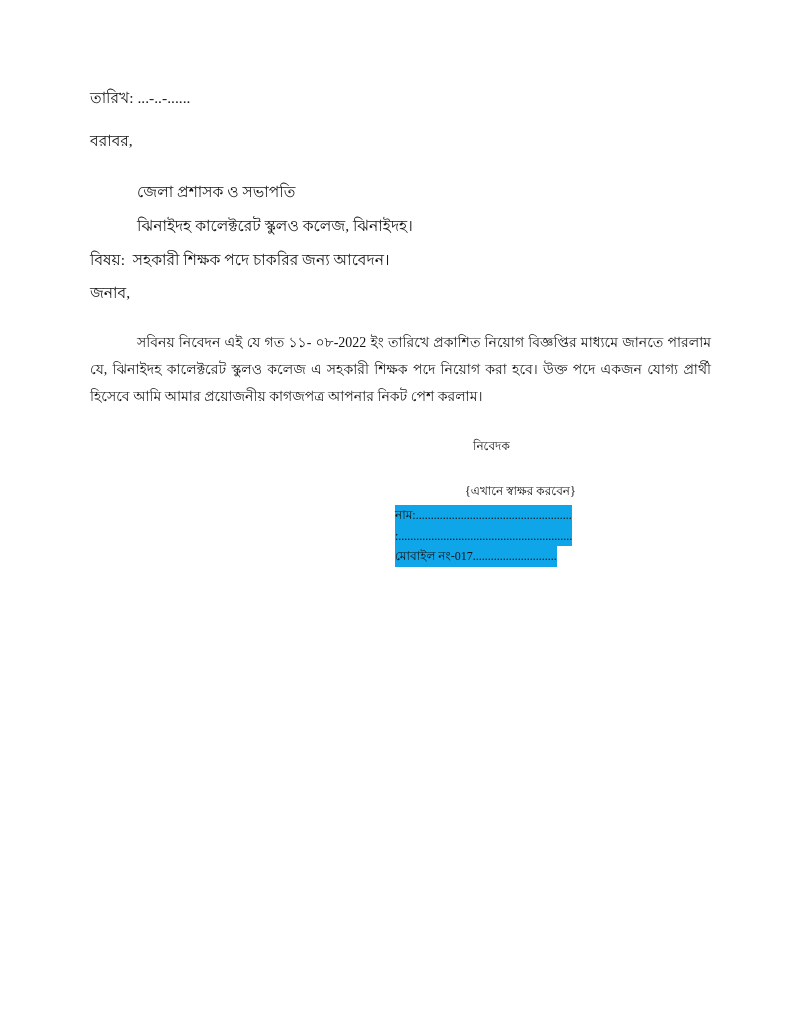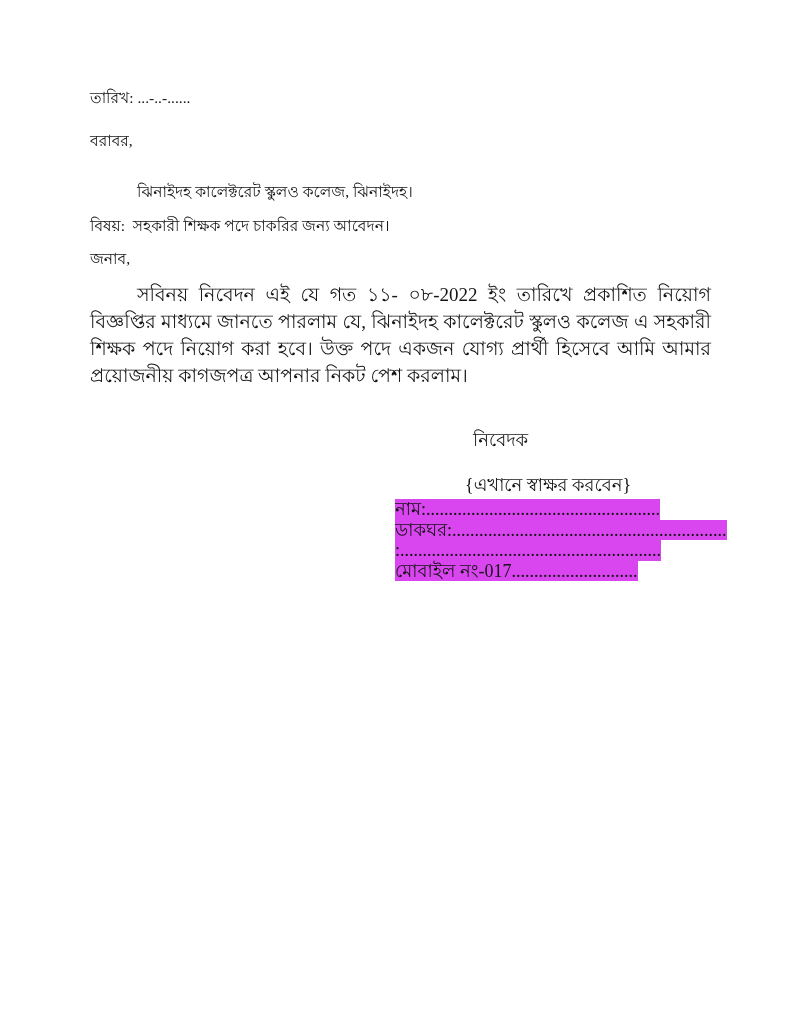--- a/index.html
+++ b/index.html
@@ -23,83 +23,83 @@
   }
   .line {
     font-size: 15.5px;
     line-height: 20px;
     white-space: pre-wrap;
   }
   .date-line     { margin-bottom: 23px; }
   .salutation    { margin-bottom: 31px; }
   .addr-line     { margin-left: 47px; margin-bottom: 14px; }
   .subject-line  { margin-top: 5px; margin-bottom: 13px; }
-  .greeting      { margin-bottom: 12px; }
+  .greeting      { margin-bottom: 26px; }
   .para {
-    font-size: 19px;
+    font-size: 14px;
     line-height: 27px;
     text-align: justify;
     text-indent: 47px;
     margin: 0 0 11px 0;
     white-space: pre-wrap;
   }
   .sig-block {
     margin-left: 305px;
-    margin-top: 41px;
-    font-size: 18px;
+    margin-top: 26px;
+    font-size: 12px;
     line-height: 20.5px;
   }
   .sig-title {
     padding-left: 78px;
     margin-bottom: 24px;
     white-space: pre-wrap;
   }
   .sig-note {
     padding-left: 70px;
     margin-bottom: 4px;
     white-space: pre-wrap;
   }
   .sig-field {
     white-space: pre-wrap;
   }
   .sig-field.hl {
-    background: #d946ef;
+    background: #0ea5e9;
     width: fit-content;
   }
 </style>
 </head>
 <body>
 
 <div class="page">
 
   <div class="line date-line">তারিখ: ...-..-......</div>
 
   <div class="line salutation">বরাবর,</div>
 
+  <div class="line addr-line">জেলা প্রশাসক ও সভাপতি</div>
 
   <div class="line addr-line">ঝিনাইদহ কালেক্টরেট স্কুলও কলেজ, ঝিনাইদহ।</div>
 
   <div class="line subject-line">বিষয়:  সহকারী শিক্ষক পদে চাকরির জন্য আবেদন।</div>
 
   <div class="line greeting">জনাব,</div>
 
   <p class="para">সবিনয় নিবেদন এই যে গত ১১- ০৮-2022 ইং তারিখে প্রকাশিত নিয়োগ বিজ্ঞপ্তির মাধ্যমে জানতে পারলাম যে, ঝিনাইদহ কালেক্টরেট স্কুলও কলেজ এ সহকারী শিক্ষক পদে নিয়োগ করা হবে। উক্ত পদে একজন যোগ্য প্রার্থী হিসেবে আমি আমার প্রয়োজনীয় কাগজপত্র আপনার নিকট পেশ করলাম।</p>
 
 
   <div class="sig-block">
 
     <div class="sig-title">নিবেদক</div>
 
     <div class="sig-note">{এখানে স্বাক্ষর করবেন}</div>
 
     <div class="sig-field hl">নাম:....................................................</div>
 
 
 
-    <div class="sig-field hl">ডাকঘর:.............................................................</div>
 
 
     <div class="sig-field hl">:..........................................................</div>
 
 
     <div class="sig-field hl">মোবাইল নং-017............................</div>
 
   </div>
 
 </div>

